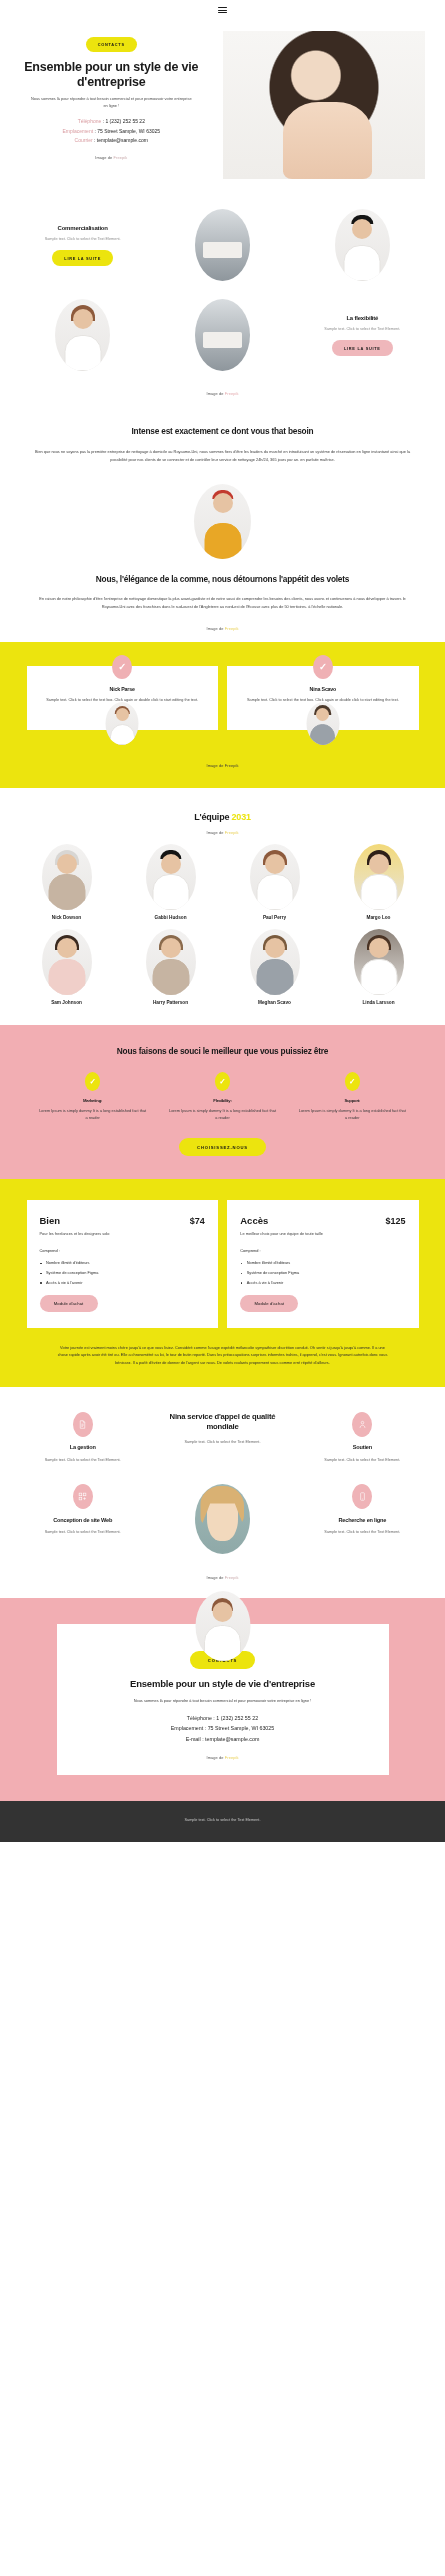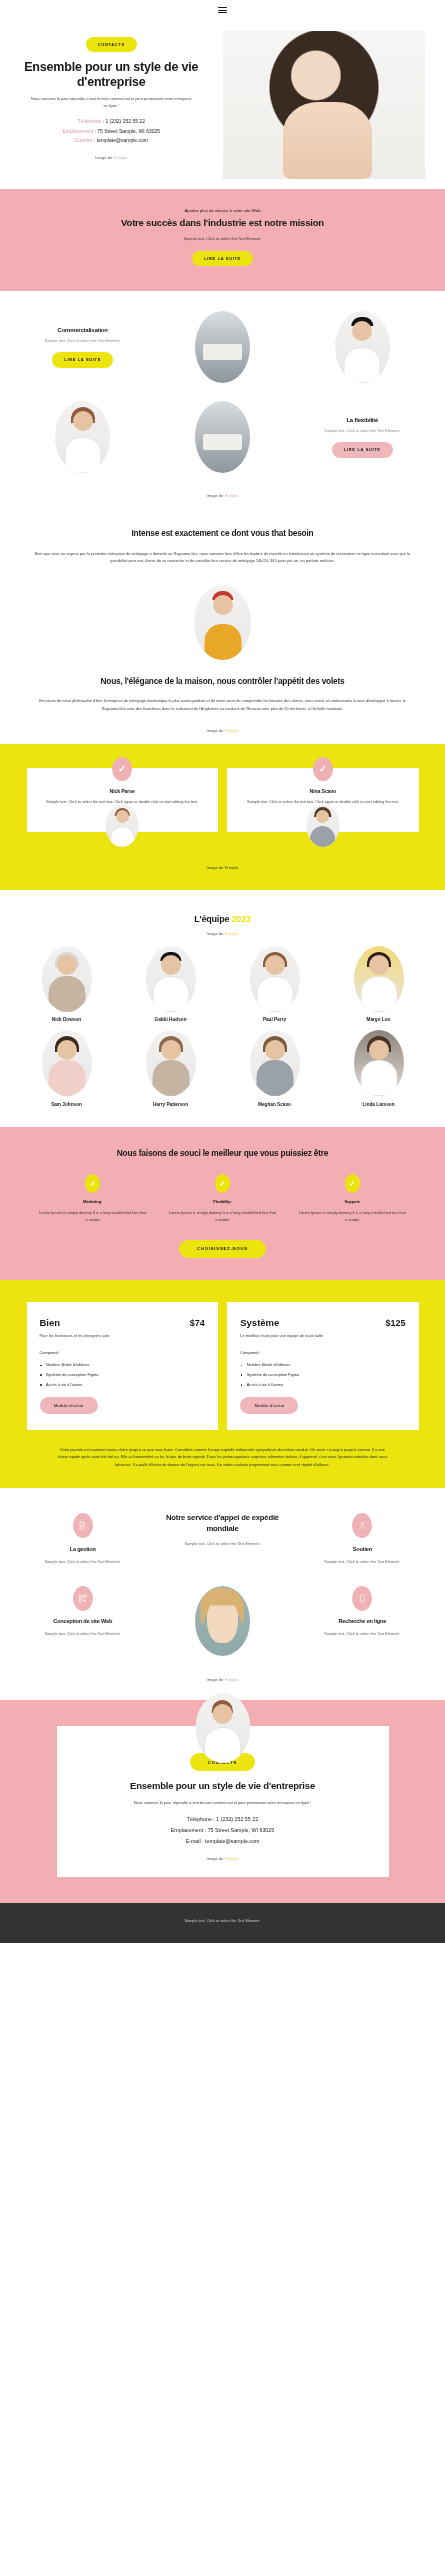--- a/index.html
+++ b/index.html
@@ -198,28 +198,20 @@
       <div class="credit w" style="margin-top:8.3px">
         <span>Image de</span>
         <a href="#">Freepik</a>
       </div>
     </div>
     <div class="hero-right">
       <div class="hero-photo"></div>
     </div>
   </div>
 
-  <div class="sec band-pink">
-    <div class="wrap center">
-      <div class="eyebrow">Ajoutez plus de vitesse à votre site Web</div>
-      <h2>Votre succès dans l'industrie est notre mission</h2>
-      <div class="body">Sample text. Click to select the Text Element.</div>
-      <button class="btn btn-yellow">LIRE LA SUITE</button>
-    </div>
-  </div>
 
   <div class="sec" style="padding:20px 0 6px">
     <div class="wrap">
       <div class="grid3">
         <div class="svc-txt">
           <h3>Commercialisation</h3>
           <p>Sample text. Click to select the Text Element.</p>
           <button class="btn btn-yellow">LIRE LA SUITE</button>
         </div>
         <div class="oval ov-scene"></div>
@@ -256,21 +248,21 @@
     </div>
   </div>
 
   <div class="sec" style="padding:4.7px 0 10.7px">
     <div class="wrap" style="width:380px">
       <div class="oval ov-amber" style="width:57px;height:75px;margin-bottom:15.4px">
         <i class="ov-cap" style="background:#c23a2e"></i>
           <i class="ov-head"></i>
           <i class="ov-body"></i>
       </div>
-      <h2 style="font-size:8.3px;text-align:center;margin-bottom:10.7px;line-height:1.3">Nous, l'élégance de la maison, nous contrôler l'appétit des volets</h2>
+      <h2 style="font-size:8.3px;text-align:center;margin-bottom:10.7px;line-height:1.3">Nous, l'élégance de la comme, nous détournons l'appétit des volets</h2>
       <p style="font-size:3.9px;color:#3b3b3b;line-height:2.0;text-align:center">En raison de notre philosophie d'être l'entreprise de nettoyage domestique la plus avant-gardiste et de notre souci de comprendre les besoins des clients, nous avons et continuerons à nous développer à travers le Royaume-Uni avec des franchises dans le sud-ouest de l'Angleterre au nord-est de l'Ecosse avec plus de 50 territoires. à l'échelle nationale.</p>
       <div class="credit y" style="margin-top:15.4px">
         <span>Image de</span>
         <a href="#">Freepik</a>
       </div>
     </div>
   </div>
 
   <div class="sec band-yellow">
     <div class="wrap" style="width:392px">
@@ -300,21 +292,21 @@
         <span>Image de</span>
         <a href="#" style="color:#3a3a3a">Freepik</a>
       </div>
     </div>
   </div>
 
   <div class="sec team">
     <div class="wrap">
       <h2>
         <span>L'équipe</span>
-        <span class="yr">2023</span>
+        <span class="yr">2031</span>
       </h2>
       <div class="credit y">
         <span>Image de</span>
         <a href="#">Freepik</a>
       </div>
       <div class="grid4">
         <div class="tm">
           <div class="oval ov-suit">
               <i class="ov-hair" style="background:#d8d6d3"></i>
               <i class="ov-head"></i>
@@ -420,21 +412,21 @@
           <div class="pinc">Comprend :</div>
           <ul>
             <li>Nombre illimité d'éditeurs</li>
             <li>Système de conception Figma</li>
             <li>Accès à vie à l'avenir</li>
           </ul>
           <button class="btn btn-pink">Module d'achat</button>
         </div>
         <div class="pcard">
           <div class="prow">
-            <span class="pname">Système</span>
+            <span class="pname">Accès</span>
             <span class="pprice">$125</span>
           </div>
           <div class="pdesc">Le meilleur choix pour une équipe de toute taille</div>
           <div class="pinc">Comprend :</div>
           <ul>
             <li>Nombre illimité d'éditeurs</li>
             <li>Système de conception Figma</li>
             <li>Accès à vie à l'avenir</li>
           </ul>
           <button class="btn btn-pink">Module d'achat</button>
@@ -452,21 +444,21 @@
             <svg viewBox="0 0 24 24" fill="none" stroke="#fff" stroke-width="1.6">
                 <path d="M6 2h8l4 4v16H6z"></path>
                 <path d="M14 2v4h4"></path>
                 <path d="M9 11h6M9 14h6M9 17h4"></path>
               </svg>
           </div>
           <h3>La gestion</h3>
           <p>Sample text. Click to select the Text Element.</p>
         </div>
         <div class="mid">
-          <h2>Notre service d'appel de expédié mondiale</h2>
+          <h2>Nina service d'appel de qualité mondiale</h2>
           <p>Sample text. Click to select the Text Element.</p>
         </div>
         <div>
           <div class="icirc">
             <svg viewBox="0 0 24 24" fill="none" stroke="#fff" stroke-width="1.6">
                 <circle cx="12" cy="7" r="3.4"></circle>
                 <path d="M5.5 21c0-4 2.9-7 6.5-7s6.5 3 6.5 7"></path>
               </svg>
           </div>
           <h3>Soutien</h3>

